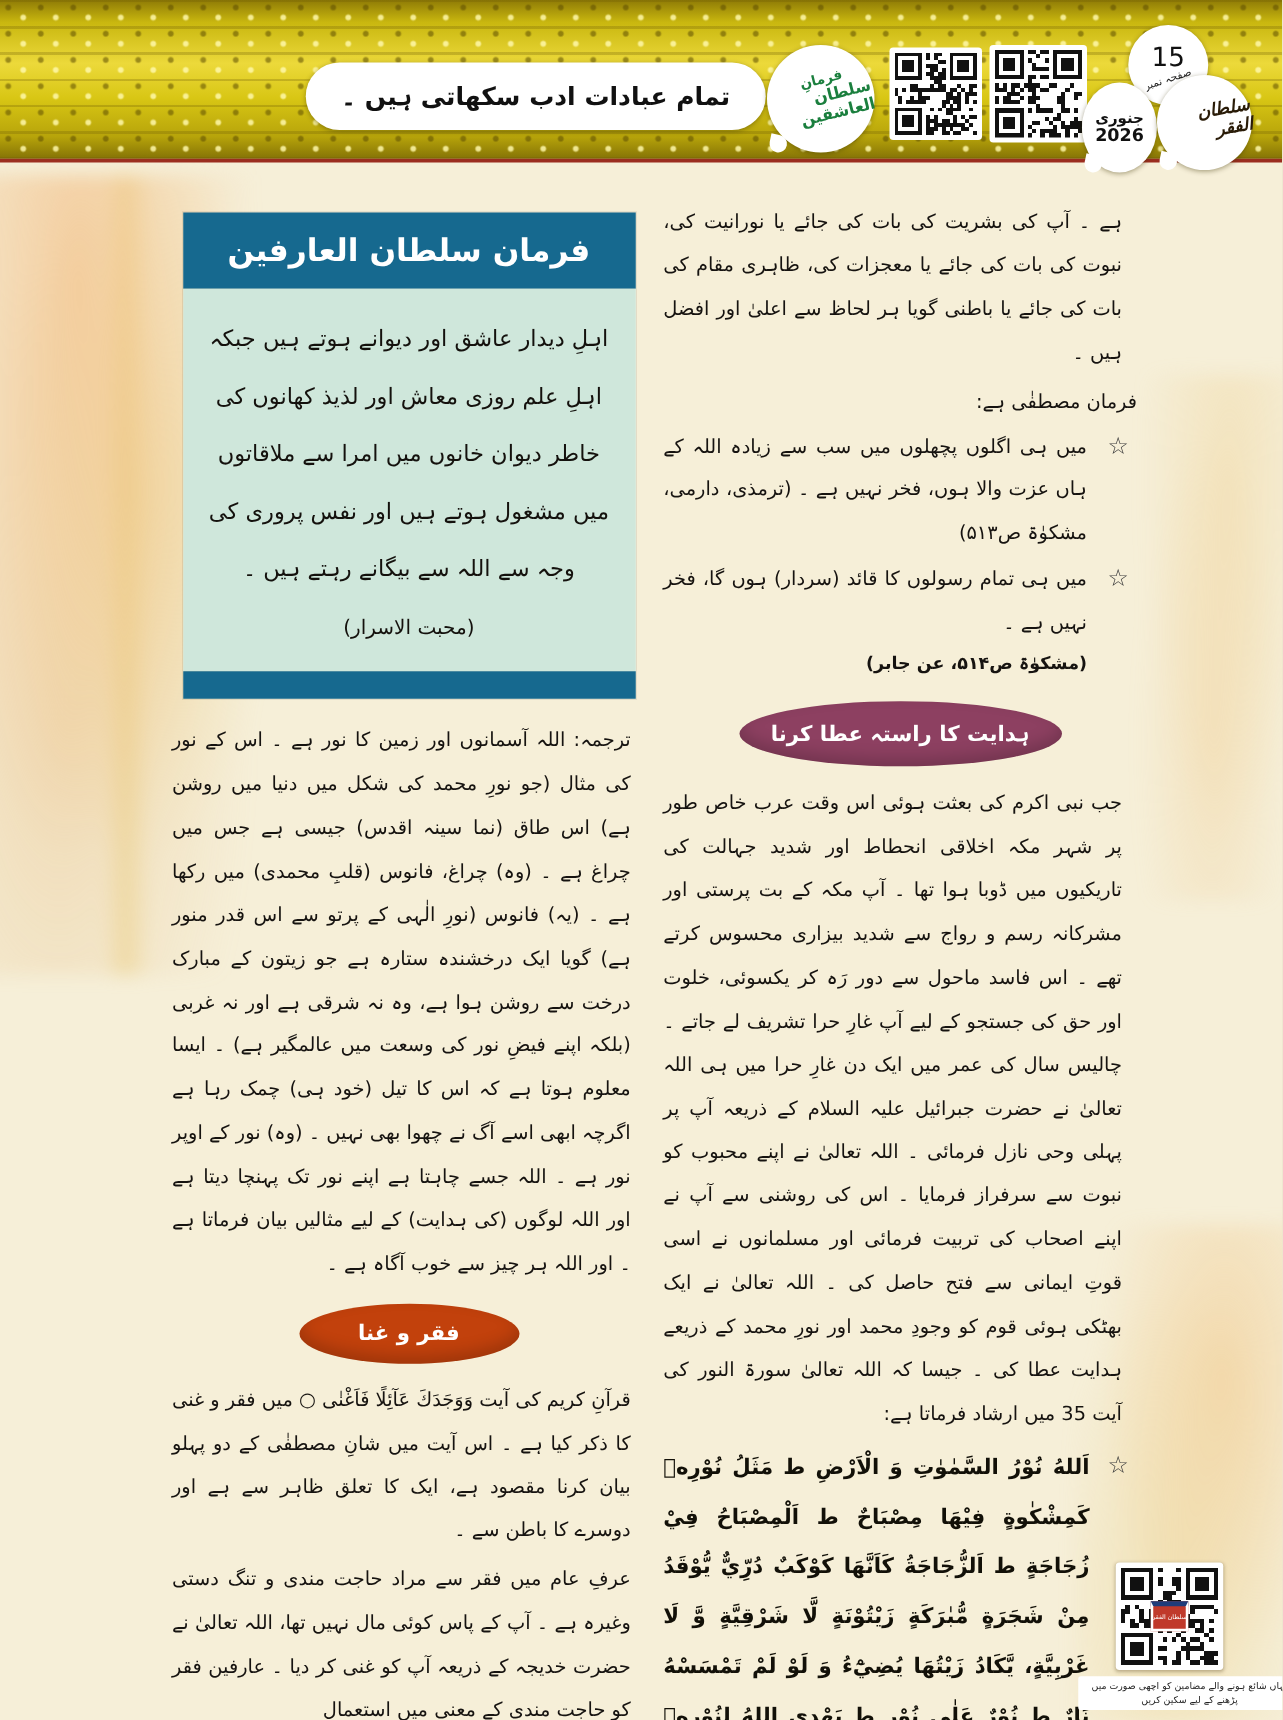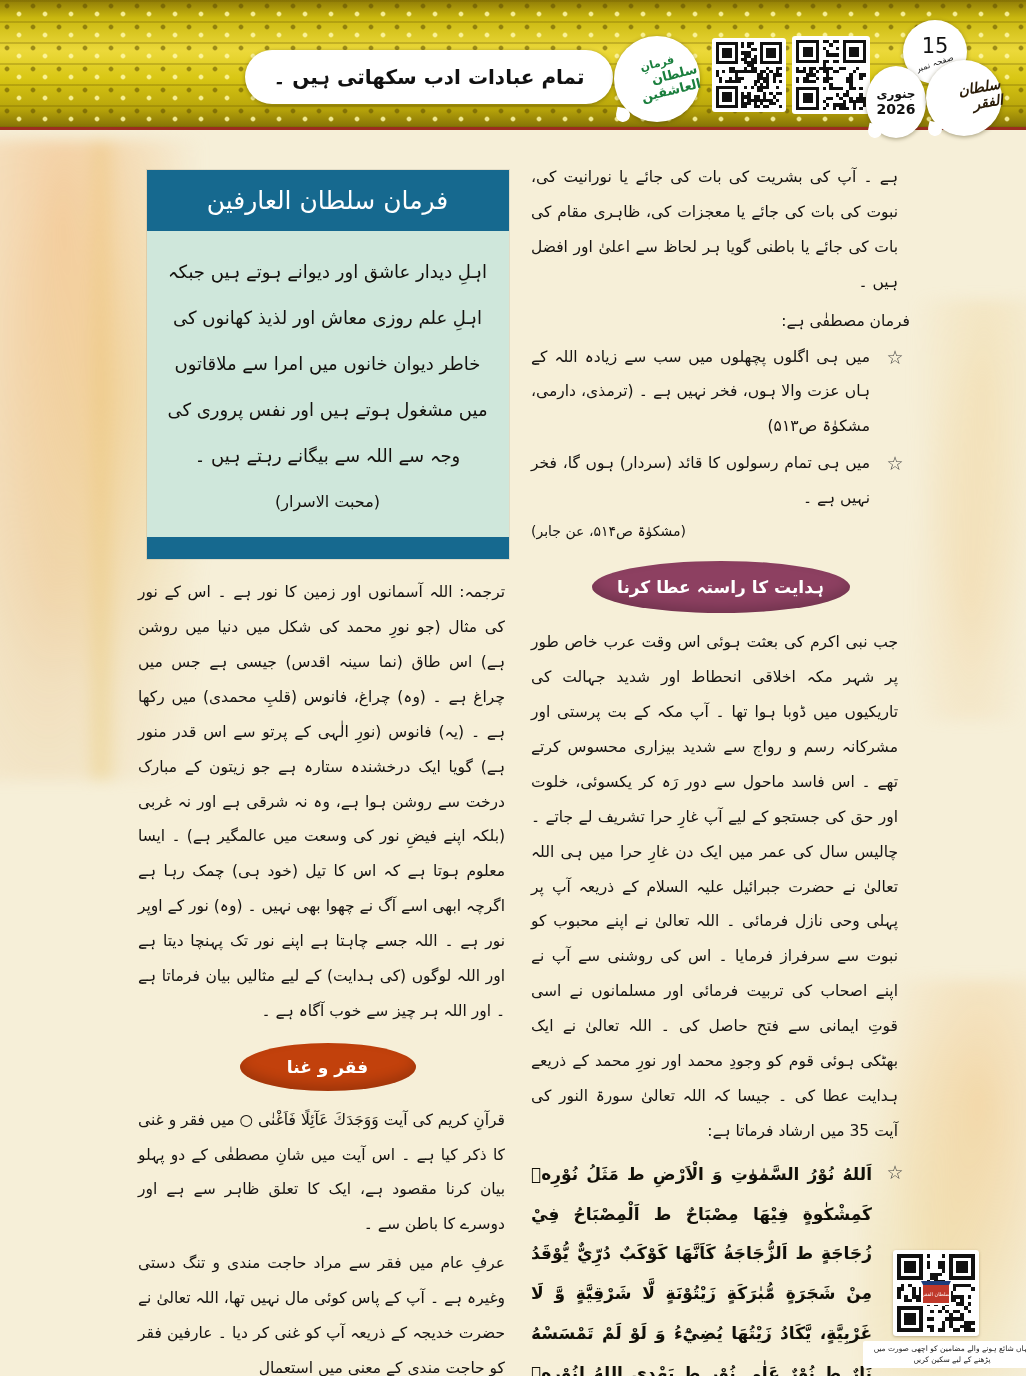--- a/index.html
+++ b/index.html
@@ -53,32 +53,32 @@
     background:radial-gradient(ellipse at 60% 20%, rgba(238,206,140,.35), rgba(238,206,140,0) 60%),
       radial-gradient(ellipse at 50% 70%, rgba(238,196,130,.3), rgba(238,196,130,0) 60%);}
   
   .content{position:absolute;top:160px;right:116px;left:138px;display:flex;gap:14px;}
   .col{flex:1;min-width:0;}
   .urdu{font-size:15.5px;line-height:2.25;color:#161310;text-align:justify;margin:0 12px 4px 0;}
   .heading-line{font-size:15.5px;line-height:2.2;color:#161310;margin:2px 0;}
   .hadith{display:flex;gap:10px;margin:2px 0;}
   .star{flex:0 0 30px;text-align:center;font-size:19px;color:#3c3c3c;line-height:1.8;}
   .hadith .txt{flex:1;font-size:15.5px;line-height:2.25;color:#161310;text-align:justify;}
-  .src-line{display:block;text-align:left;font-size:14px;}
+  .src-line{display:block;text-align:right;font-size:14px;font-weight:bold;}
   .badge{display:flex;align-items:center;justify-content:center;color:#fff;
     border-radius:50%;margin:14px auto 12px auto;font-size:17px;font-weight:600;
     box-shadow:inset 0 -6px 12px rgba(0,0,0,.18);}
   .badge-plum{width:258px;height:52px;background:#8d4061;}
   .badge-rust{width:176px;height:48px;background:#c2410c;}
   .verse{display:flex;gap:8px;margin-top:6px;}
   .verse .txt{flex:1;font-size:17px;font-weight:600;line-height:2.35;color:#121008;text-align:justify;}
   
   .panel{width:362px;margin:10px auto 16px auto;box-shadow:0 0 0 1px rgba(0,0,0,.08);}
   .panel-head{background:#16698f;color:#fff;text-align:center;padding:16px 8px;
-    font-size:25px;font-weight:400;}
+    font-size:25px;font-weight:700;}
   .panel-body{background:#cfe7db;padding:18px 16px 14px 16px;font-size:18px;line-height:2.55;
     color:#14110d;text-align:center;}
   .panel-src{display:block;margin-top:4px;font-size:16px;}
   .panel-foot{background:#16698f;height:22px;}
   
   .qr-card{position:absolute;left:893px;top:1250px;width:86px;height:86px;background:#fff;
     padding:4px;border-radius:3px;box-shadow:0 1px 3px rgba(80,60,20,.35);}
   .qr-logo{position:absolute;left:50%;top:50%;transform:translate(-50%,-50%);
     width:30px;height:24px;background:#c0392b;border:2px solid #fff;border-top:4px solid #1f3c7a;
     display:flex;align-items:center;justify-content:center;}

